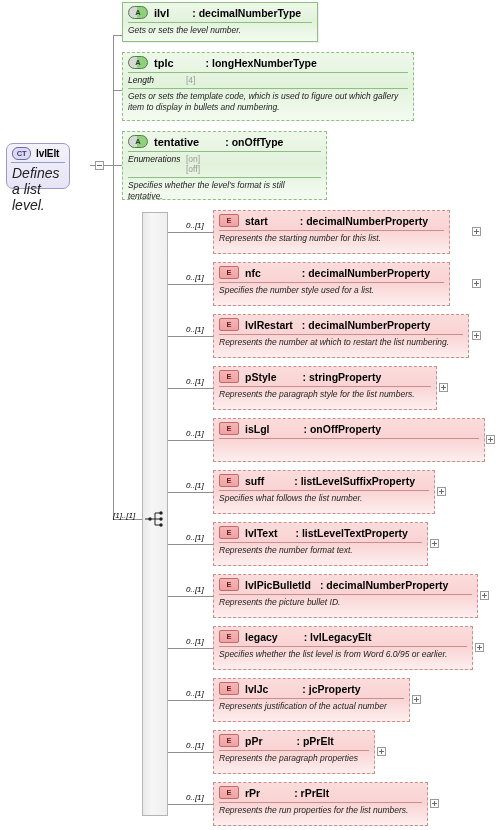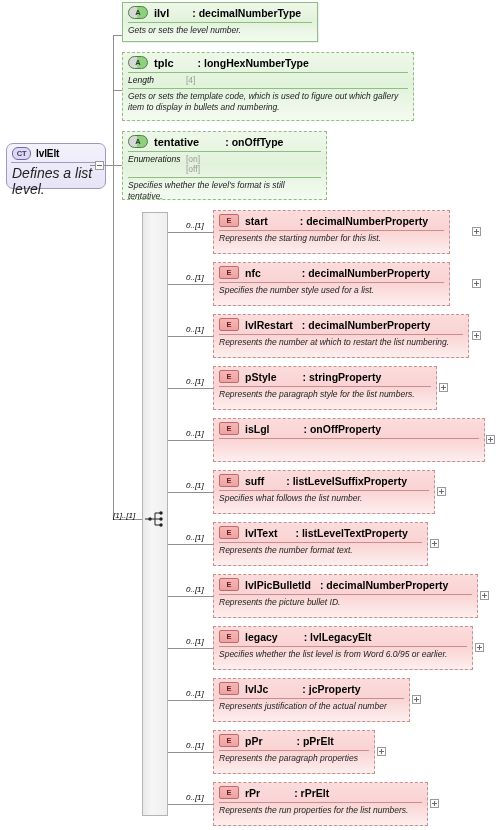--- a/index.html
+++ b/index.html
@@ -93,21 +93,21 @@
   }
   .e-name{font-size:10.5px;font-weight:bold;white-space:nowrap;}
   .hr-r{height:1px;background:#c98f8f;margin:1px 5px 0 5px;}
   .el-card{position:absolute;font-size:8px;font-style:italic;white-space:nowrap;color:#000;}
 </style>
 </head>
 <body>
 
 <div class="canvas">
 
-  <div class="ct-box" style="left:6px;top:143px;width:100px;height:46px;">
+  <div class="ct-box" style="left:6px;top:143px;width:64px;height:46px;">
     <div class="ct-head">
       <span class="ct-badge">CT</span>
       <span class="ct-name">lvlElt</span>
     </div>
     <div class="ct-sep"></div>
     <div class="ct-doc">Defines a list level.</div>
   </div>
 
   <div class="ln h" style="left:90px;top:165px;width:5px;"></div>
   <div class="toggle" style="left:95px;top:161px;"></div>
@@ -131,21 +131,21 @@
       <div class="hr-g"></div>
       <div class="doc">Gets or sets the level number.</div>
     </div>
   </div>
 
   <div class="node" style="left:122px;top:52px;width:292px;height:69px;">
     <div class="attr-box optional">
       <div class="attr-head">
         <span class="a-badge">A</span>
         <span class="a-name">tplc</span>
-        <span class="a-colon" style="margin-left:18px;">: longHexNumberType</span>
+        <span class="a-colon" style="margin-left:26px;">: longHexNumberType</span>
       </div>
       <div class="hr-g"></div>
       <div class="facet">
         <span class="facet-name">Length</span>
         <span class="facet-vals">
           <div>[4]</div>
         </span>
       </div>
       <div class="hr-g"></div>
       <div class="doc">Gets or sets the template code, which is used to figure out which gallery item to display in bullets and numbering.</div>
@@ -261,21 +261,21 @@
   </div>
   <div class="toggle plus" style="left:486px;top:435px;"></div>
 
   <div class="ln h" style="left:168px;top:492px;width:45px;"></div>
   <div class="el-card" style="left:186px;top:481px;">0..[1]</div>
   <div class="node" style="left:213px;top:470px;width:222px;height:44px;">
     <div class="el-box">
       <div class="el-head">
         <span class="e-badge">E</span>
         <span class="e-name">suff</span>
-        <span class="e-name" style="margin-left:16px;">: listLevelSuffixProperty</span>
+        <span class="e-name" style="margin-left:24px;">: listLevelSuffixProperty</span>
       </div>
       <div class="hr-r"></div>
       <div class="doc">Specifies what follows the list number.</div>
     </div>
   </div>
   <div class="toggle plus" style="left:437px;top:487px;"></div>
 
   <div class="ln h" style="left:168px;top:544px;width:45px;"></div>
   <div class="el-card" style="left:186px;top:533px;">0..[1]</div>
   <div class="node" style="left:213px;top:522px;width:215px;height:44px;">

